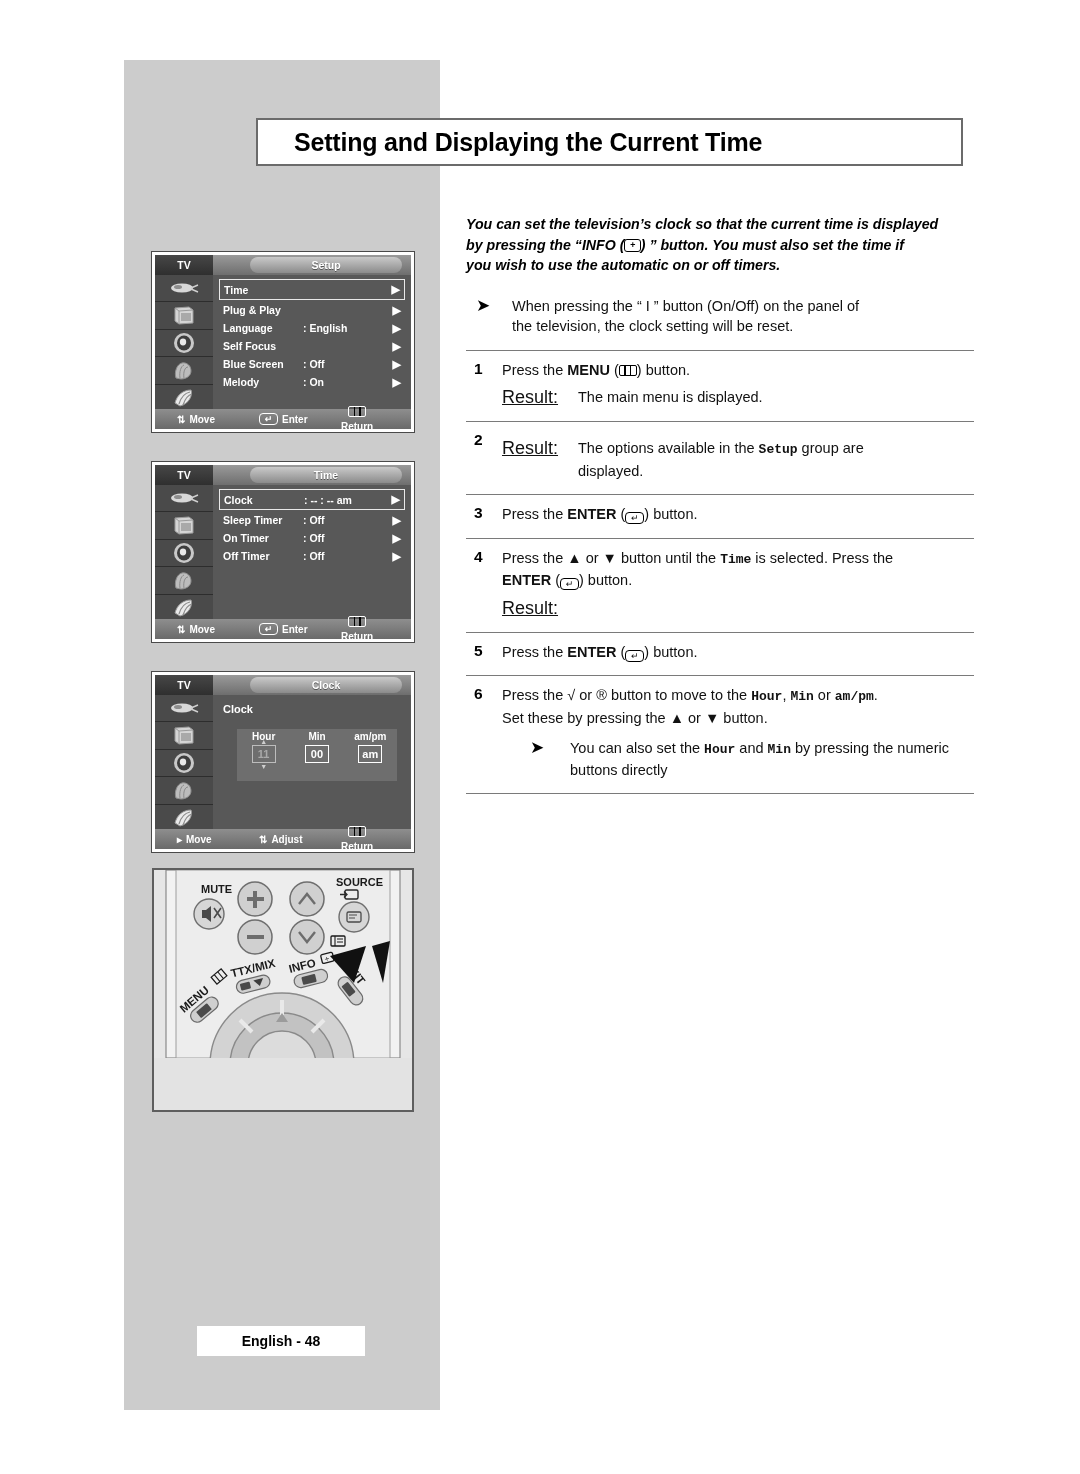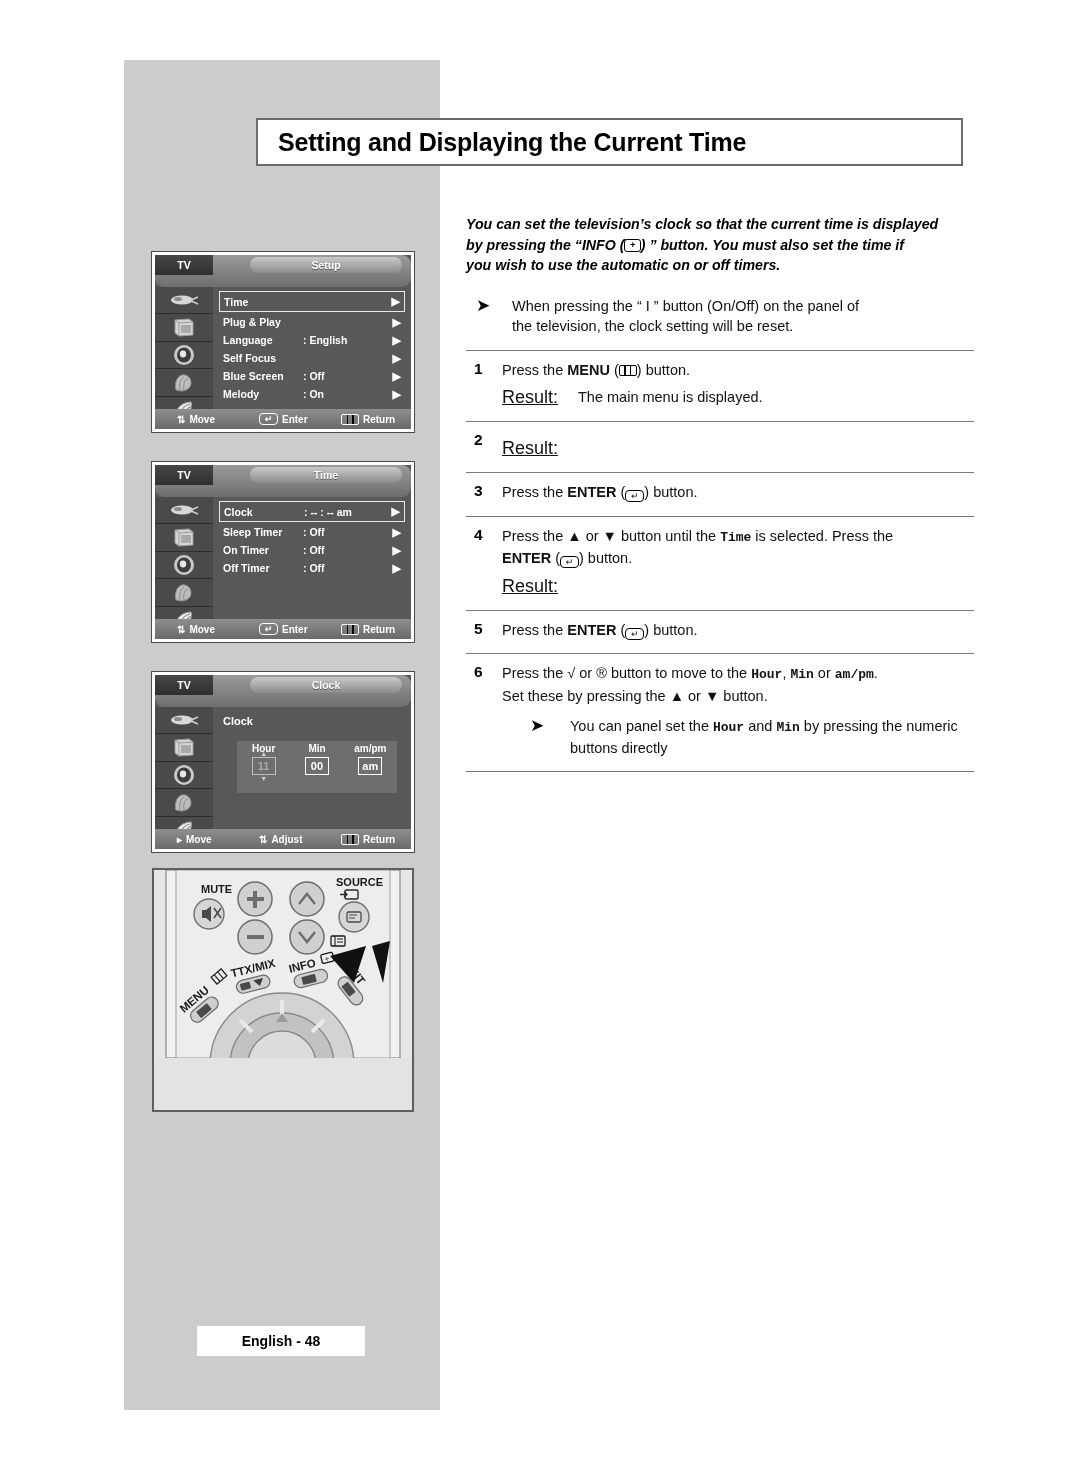--- a/index.html
+++ b/index.html
@@ -22,21 +22,21 @@
   
   #title-box{
     position:absolute; left:256px; top:118px;
     width:707px; height:48px;
     background:#ffffff;
     border:2px solid #6b6b6b;
     display:flex; align-items:center;
   }
   #title-text{
     font-size:25px; font-weight:bold; color:#000;
-    padding-left:20px; letter-spacing:-0.2px;
+    padding-left:36px; letter-spacing:-0.2px;
     white-space:nowrap;
   }
 
   
   #content{
     position:absolute; left:466px; top:214px; width:508px;
   }
   .intro{
     font-style:italic; font-weight:bold; font-size:14.2px;
     line-height:20.5px; color:#000; margin:0 0 8px 0;
@@ -101,24 +101,23 @@
   
   .osd{
     position:absolute; left:152px; width:262px; height:180px;
     background:#585858;
     border:3px solid #fff;
     outline:1.5px solid #4a4a4a;
     box-shadow:0 0 0 1px #4a4a4a;
     font-family:"Liberation Sans", sans-serif;
   }
   .osd-topbar{
-    height:32px; width:100%;
+    height:20px; width:100%;
     background:linear-gradient(to bottom,#9a9a9a,#6e6e6e);
     position:relative;
-    border-radius:9px;
   }
   .osd-tv{
     position:absolute; left:0; top:0; width:58px; height:20px;
     background:linear-gradient(to bottom,#474747,#2f2f2f);
     color:#fff; font-size:10.5px; font-weight:bold;
     display:flex; align-items:center; justify-content:center;
   }
   .osd-tab{
     position:absolute; left:95px; top:2px; width:152px; height:16px;
     background:linear-gradient(to bottom,#c9c9c9,#8b8b8b);
@@ -157,21 +156,21 @@
   .osd-row .car{ width:16px; flex:0 0 16px; text-align:right; font-size:11px;}
   .osd-foot{
     position:absolute; left:0; right:0; bottom:0; height:20px;
     background:linear-gradient(to bottom,#8e8e8e,#6a6a6a);
     display:flex; align-items:center; color:#fff;
     font-size:10px; font-weight:bold;
   }
   .osd-foot span.it{ display:flex; align-items:center; gap:4px;}
   .osd-foot .f1{ width:104px; padding-left:22px;}
   .osd-foot .f2{ width:82px;}
-  .osd-foot .f3{ width:auto;}
+  .osd-foot .f3{ width:auto;flex-direction:column;}
 
   
   .clock-label{ color:#fff; font-size:11px; font-weight:bold; padding:8px 0 0 10px;}
   .clock-panel{
     margin:14px 0 0 24px; width:160px; height:52px;
     background:#6e6e6e; padding-top:2px;
   }
   .clock-heads{ display:flex; color:#fff; font-size:10px; font-weight:bold;}
   .clock-heads div{ flex:1 1 0; text-align:center;}
   .clock-boxes{ display:flex; margin-top:3px; align-items:center;}
@@ -593,20 +592,24 @@
     </div>
   </div>
 
   <hr class="rule">
 
   <div class="step">
     <div class="step-num">2</div>
     <div class="step-body">
       <div class="result-row">
         <div class="result-label">Result:</div>
+        <div class="result-text">
+          <span>The options available in the </span><span class="mono">Setup</span><span> group are</span><br>
+          <span>displayed.</span>
+        </div>
       </div>
     </div>
   </div>
 
   <hr class="rule">
 
   <div class="step">
     <div class="step-num">3</div>
     <div class="step-body">
       <div class="step-line">
@@ -646,21 +649,21 @@
   <div class="step">
     <div class="step-num">6</div>
     <div class="step-body">
       <div class="step-line">
         <span>Press the √ or ®  button to move to the </span><span class="mono">Hour</span><span>, </span><span class="mono">Min</span><span> or </span><span class="mono">am/pm</span><span>.</span><br>
         <span>Set these by pressing the ▲ or ▼ button.</span>
       </div>
       <div class="sub-note">
         <div class="arrow-bullet">➤</div>
         <div class="note-text">
-          <span>You can panel set the </span><span class="mono">Hour</span><span> and </span><span class="mono">Min</span><span> by pressing the numeric</span><br>
+          <span>You can also set the </span><span class="mono">Hour</span><span> and </span><span class="mono">Min</span><span> by pressing the numeric</span><br>
           <span>buttons directly</span>
         </div>
       </div>
     </div>
   </div>
 
   <hr class="rule">
 </div>
 
 <div id="footer-box">

